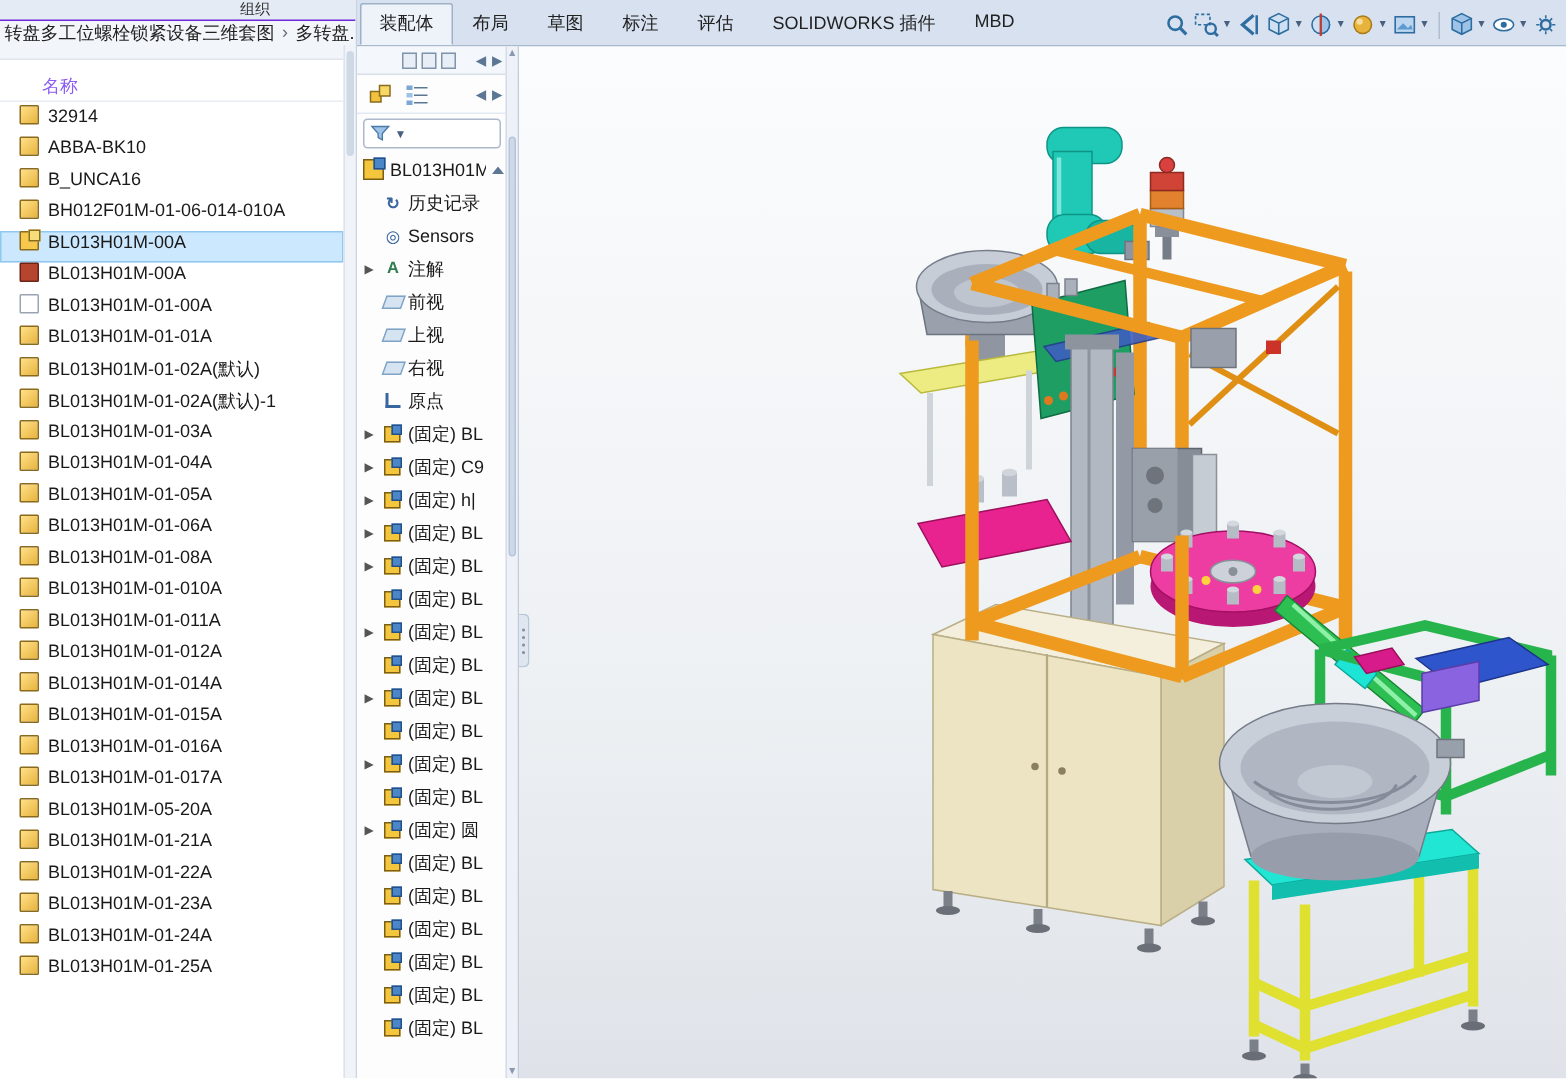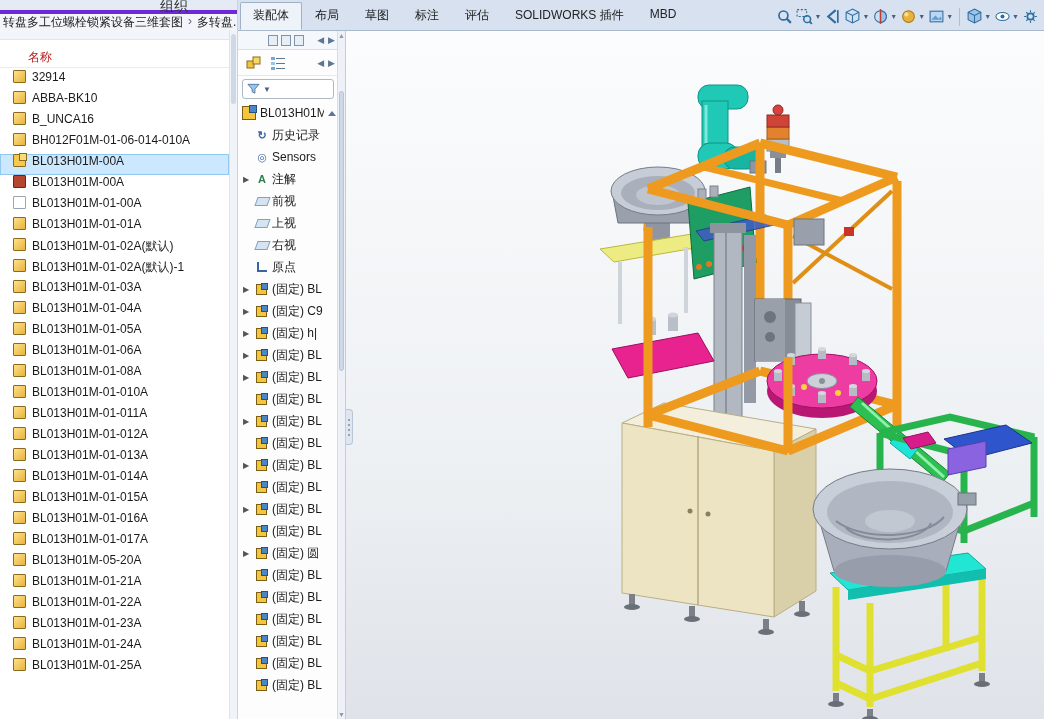--- a/index.html
+++ b/index.html
@@ -1,25 +1,25 @@
 <!DOCTYPE html>
 <html><head>
 <meta charset="utf-8">
 <style>
   * { margin:0; padding:0; box-sizing:border-box; }
   html,body { width:1044px; height:719px; overflow:hidden; font-family:"Liberation Sans",sans-serif; }
   .app { width:1044px; height:719px; display:flex; background:#fff; font-size:12px; color:#1a1a1a; }
 
   
   .explorer { width:238px; flex:0 0 238px; background:#fff; position:relative; border-right:1px solid #c9d4e2; display:flex; flex-direction:column; overflow:hidden; }
-  .exp-topbar { height:14px; background:#e4ebf5; border-bottom:4px solid #6d28d9; font-size:14px; line-height:13px; padding-left:160px; color:#333; white-space:nowrap; }
+  .exp-topbar { height:14px; background:#e4ebf5; border-bottom:1px solid #6d28d9; font-size:10px; line-height:13px; padding-left:160px; color:#333; white-space:nowrap; }
   .exp-breadcrumb { height:26px; background:#f2f5f9; border-bottom:1px solid #e0e6ee; display:flex; align-items:flex-start; padding-left:3px; white-space:nowrap; overflow:hidden; color:#222; }
   .exp-breadcrumb .sep { margin:0 5px; color:#667; }
   .exp-spacer { height:8px; }
-  .exp-colheader { height:20px; color:#b91c1c; padding-left:28px; line-height:19px; border-bottom:1px solid #e8edf3; }
+  .exp-colheader { height:20px; color:#8b5cf6; padding-left:28px; line-height:19px; border-bottom:1px solid #e8edf3; }
   .file-list { flex:1; overflow:hidden; padding-top:2px; }
   .file-row { display:flex; align-items:flex-start; gap:6px; height:21px; padding-left:13px; width:229px; white-space:nowrap; }
   .file-row.selected { background:#cce8ff; box-shadow:inset 0 0 0 1px #90c8f0; }
   .file-icon { width:13px; height:13px; flex:0 0 13px; position:relative; background:linear-gradient(135deg,#ffe18a,#e8b33c); border:1px solid #8a6a1c; border-radius:1px; }
   .file-row[data-type="asm"] .file-icon { background:#f6c84c; }
   .file-row[data-type="asm"] .file-icon::after { content:""; position:absolute; right:-2px; top:-2px; width:6px; height:6px; background:#f7dd7a; border:1px solid #8a6a1c; }
   .file-row[data-type="drw"] .file-icon { background:#b5452f; border-color:#6e2414; }
   .file-row[data-type="plain"] .file-icon { background:#fff; border-color:#9aa4b2; }
   .exp-scroll { position:absolute; right:0; top:30px; bottom:0; width:8px; background:#f0f3f8; border-left:1px solid #dde3ec; }
   .exp-scroll .thumb { position:absolute; top:4px; left:1px; width:5px; height:70px; background:#cfd9e6; border-radius:3px; }
@@ -160,24 +160,20 @@
           <span class="file-icon"></span>
           <span class="file-name">BL013H01M-01-010A</span>
         </div>
         <div class="file-row" data-type="part">
           <span class="file-icon"></span>
           <span class="file-name">BL013H01M-01-011A</span>
         </div>
         <div class="file-row" data-type="part">
           <span class="file-icon"></span>
           <span class="file-name">BL013H01M-01-012A</span>
-        </div>
-        <div class="file-row" data-type="part">
-          <span class="file-icon"></span>
-          <span class="file-name">BL013H01M-01-013A</span>
         </div>
         <div class="file-row" data-type="part">
           <span class="file-icon"></span>
           <span class="file-name">BL013H01M-01-014A</span>
         </div>
         <div class="file-row" data-type="part">
           <span class="file-icon"></span>
           <span class="file-name">BL013H01M-01-015A</span>
         </div>
         <div class="file-row" data-type="part">

